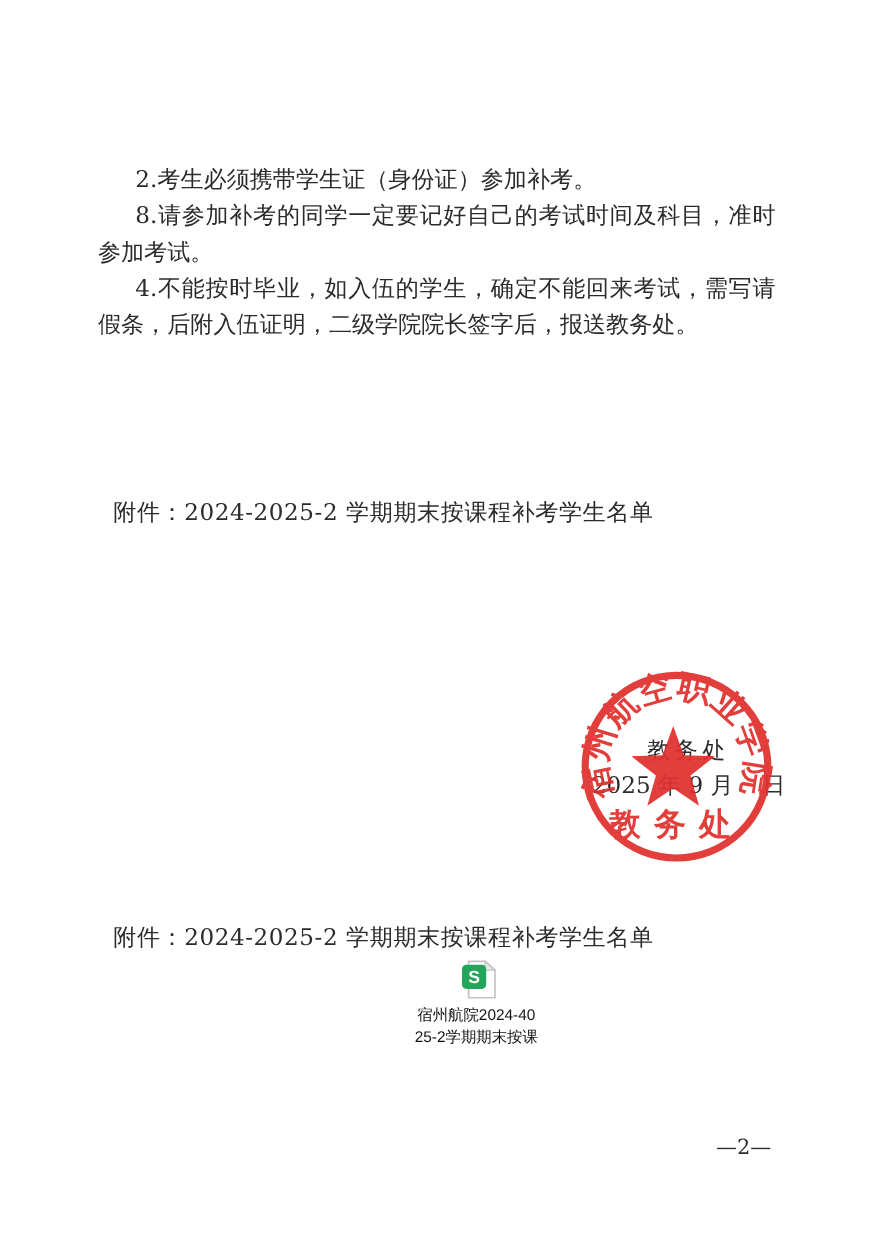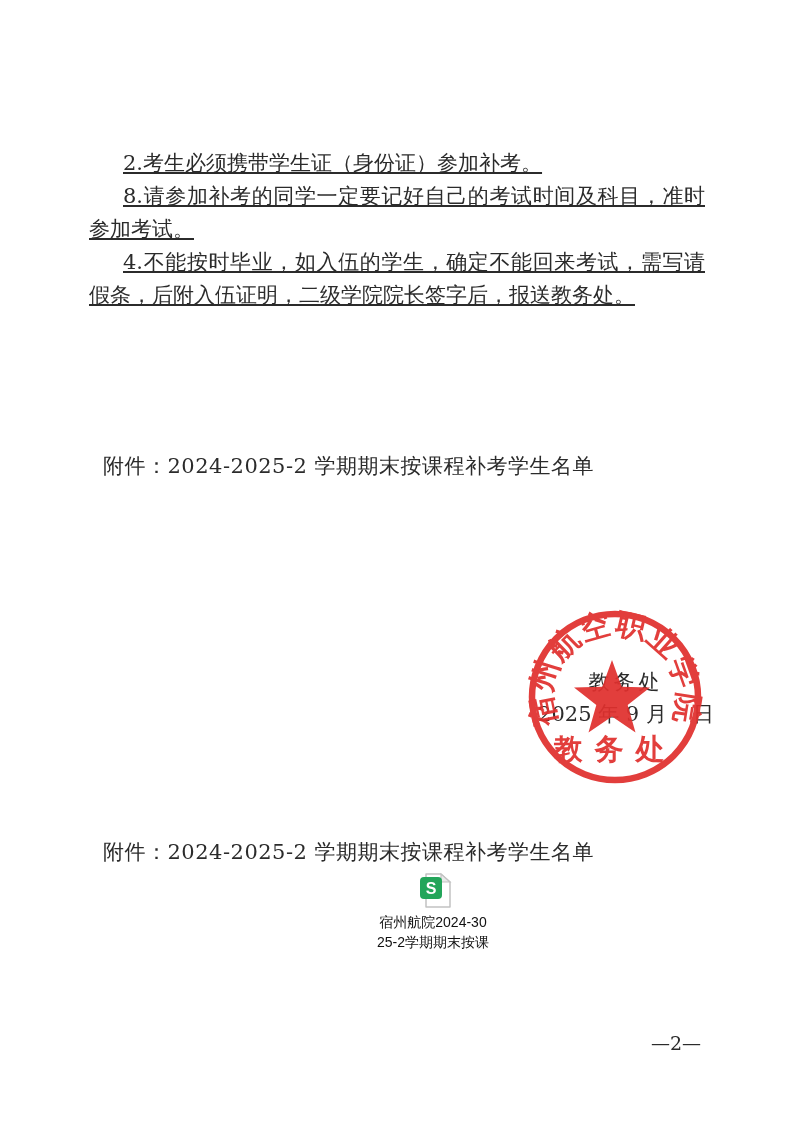--- a/index.html
+++ b/index.html
@@ -9,21 +9,20 @@
     background:#ffffff;
     overflow:hidden;
     font-family:"DejaVu Serif", serif;
     color:#2b2b2b;
   }
   .doc-body{
     position:absolute;
     left:89px;top:147px;width:616px;
     font-size:21px;line-height:33px;
     text-align:justify;
-    text-decoration:underline;
   }
   .doc-body p{margin:0;text-indent:34px;}
   .attachment-line{
     position:absolute;left:103px;
     font-size:21px;letter-spacing:0.5px;
     white-space:nowrap;
   }
   .attachment-1{top:452px;}
   .attachment-2{top:838px;}
   .signature-block{
@@ -87,19 +86,19 @@
 
   <div class="attachment-line attachment-2">附件：2024-2025-2 学期期末按课程补考学生名单</div>
 
   <div class="file-block">
     <svg class="file-icon" width="42" height="38" viewBox="0 0 42 38">
       <path d="M14 2 H29 L38 10 V35 H14 Z" stroke-width="1.5" stroke-linejoin="round" stroke="#c2c2c2" fill="#ffffff"></path>
       <path d="M29 2 L29 10 H38 Z" fill="#e9e9e9" stroke="#c2c2c2" stroke-width="1.2"></path>
       <rect x="8" y="5" width="22" height="22" rx="4" fill="#23a55a"></rect>
       <text x="19" y="22" text-anchor="middle" font-size="16" font-weight="bold" fill="#ffffff" font-family="Liberation Sans, sans-serif">S</text>
     </svg>
-    <div class="file-name">宿州航院2024-30</div>
+    <div class="file-name">宿州航院2024-40</div>
     <div class="file-name">25-2学期期末按课</div>
   </div>
 
   <div class="page-number">—2—</div>
 
 </div>
 
 </body></html>

